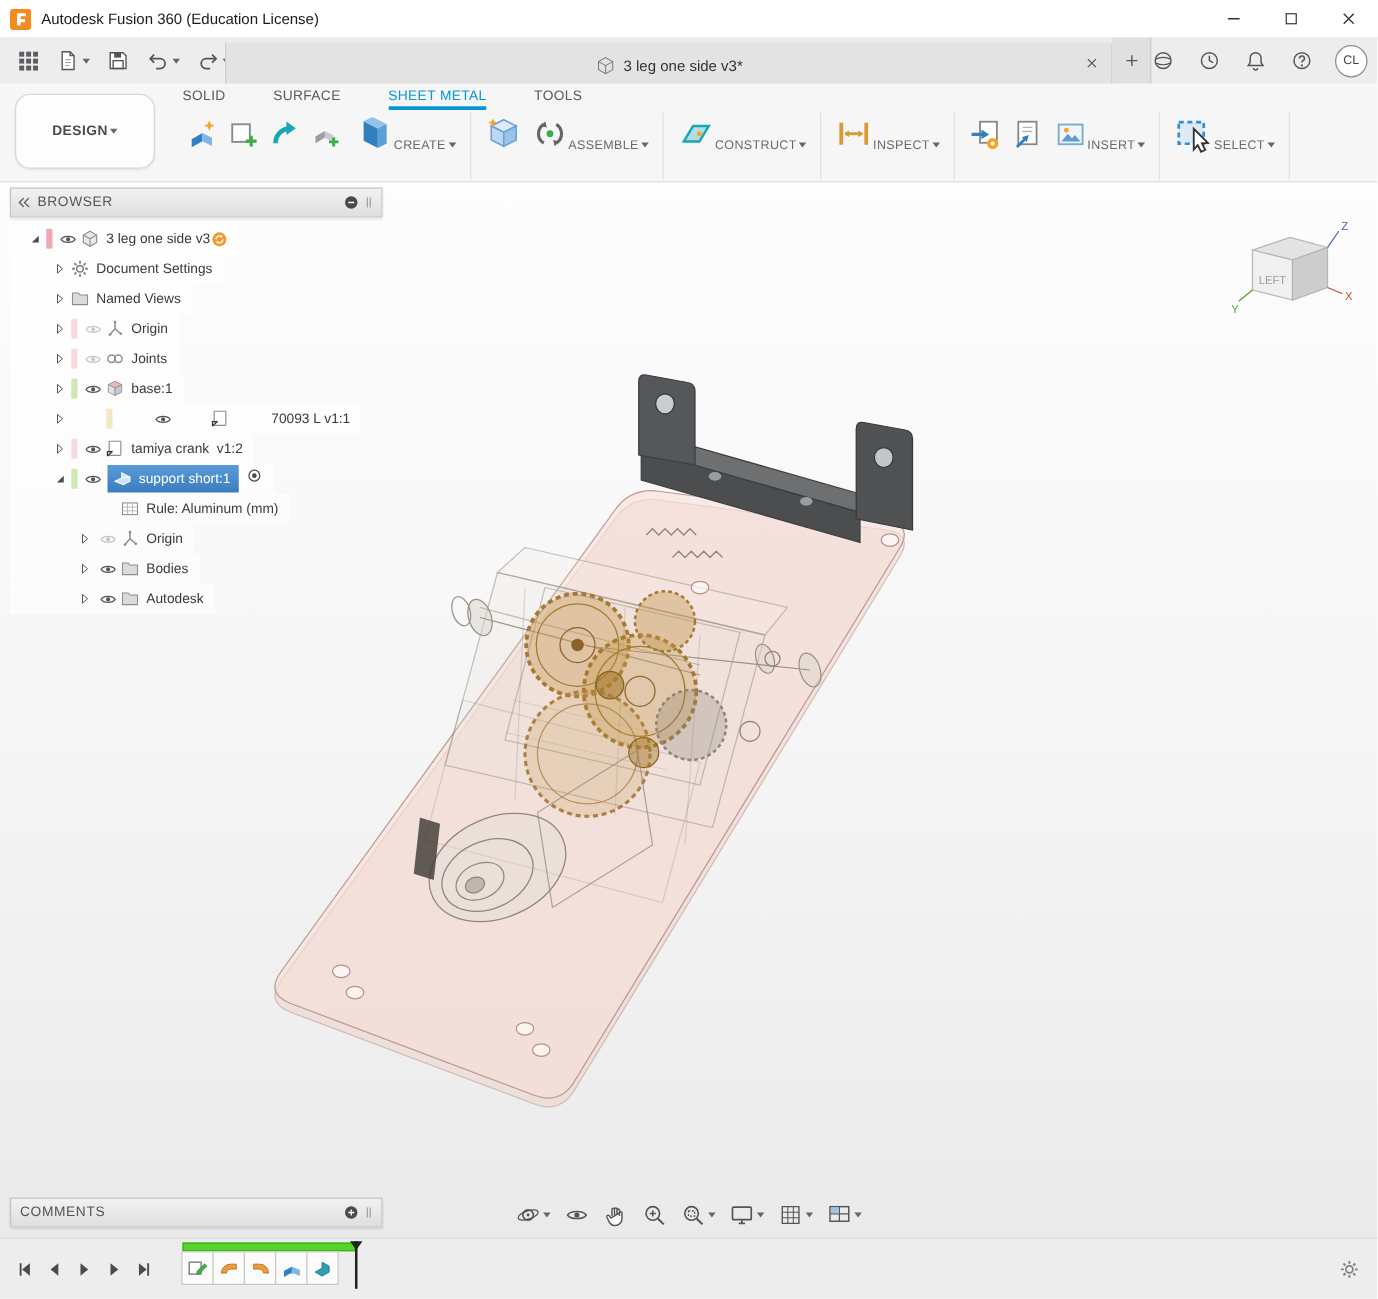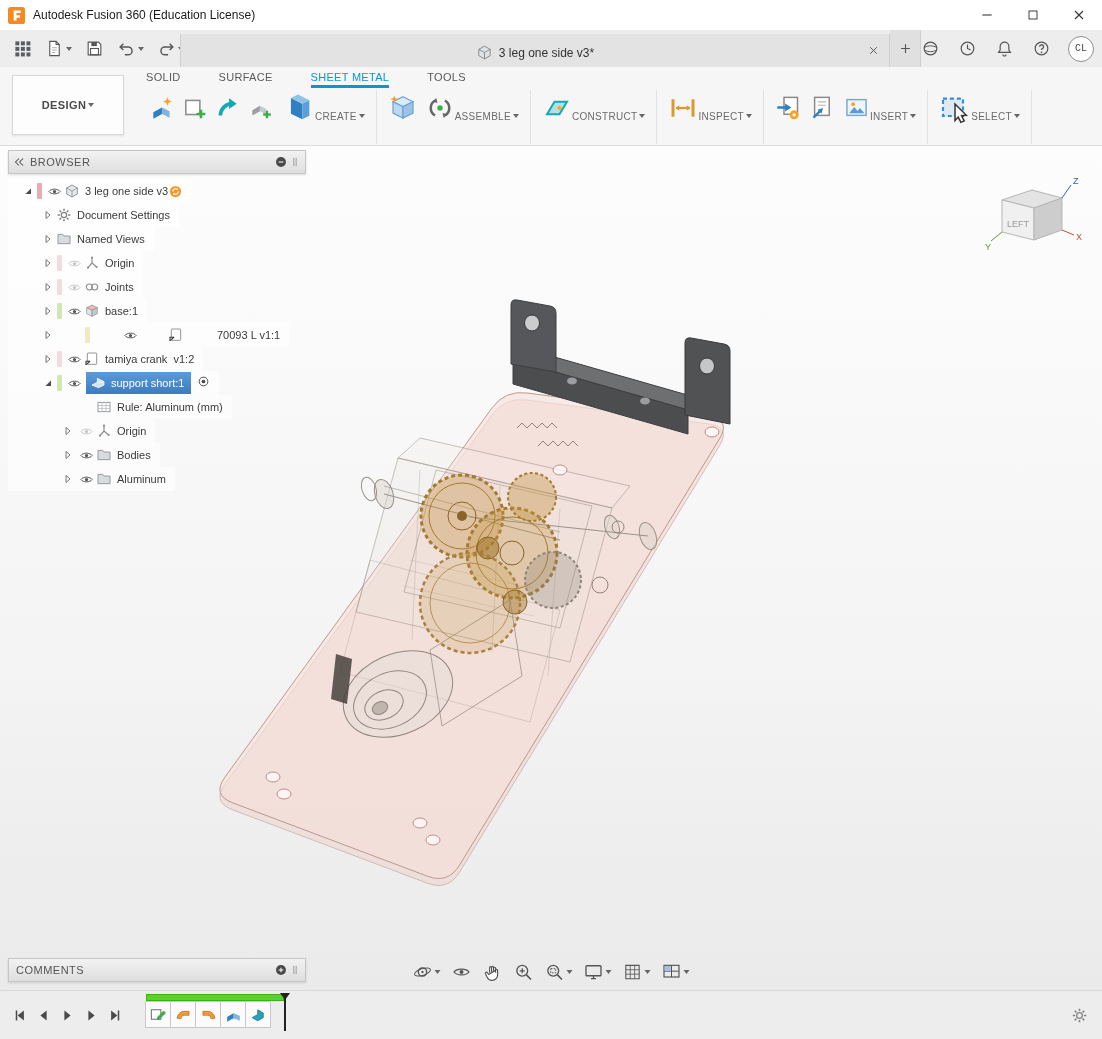--- a/index.html
+++ b/index.html
@@ -22,25 +22,25 @@
   .doc-tab{position:absolute;left:180px;top:4px;width:708px;height:37px;background:#e3e3e3;
            border-left:1px solid #cfcfcf;border-right:1px solid #cfcfcf;display:flex;
            align-items:center;justify-content:center;gap:6px;}
   .tab-label{font-size:12px;color:#333;}
   .tab-close{position:absolute;right:9px;top:10px;line-height:0;}
   .tab-plus{position:absolute;left:890px;top:0;width:30px;height:37px;background:#e0e0e0;
             border-right:1px solid #cfcfcf;display:flex;align-items:center;justify-content:center;}
   .appbar-right{position:absolute;right:8px;top:0;height:37px;display:flex;align-items:center;gap:6px;}
   .qa-icons{display:flex;align-items:center;gap:8px;}
   .avatar{width:24px;height:24px;border-radius:50%;border:1.5px solid #8d8d8d;background:#fff;
-          display:flex;align-items:center;justify-content:center;font-size:10px;color:#444;margin-left:6px;font-family:Liberation Mono, monospace;}
+          display:flex;align-items:center;justify-content:center;font-size:10px;color:#444;margin-left:6px;}
   
   .ribbon{position:absolute;top:67px;left:0;right:0;height:78px;background:#f6f6f6;border-bottom:1px solid #dcdcdc;}
   .workspace{position:absolute;left:12px;top:8px;width:110px;height:58px;background:#fdfdfd;
-             border:1px solid #d8d8d8;border-radius:0;box-shadow:0 1px 2px rgba(0,0,0,.08);
+             border:1px solid #d8d8d8;border-radius:12px;box-shadow:0 1px 2px rgba(0,0,0,.08);
              display:flex;align-items:center;justify-content:center;font-size:11px;font-weight:bold;
              color:#4a4a4a;letter-spacing:.4px;}
   #rtabs{position:absolute;left:146px;top:2px;height:19px;display:flex;gap:38px;align-items:flex-end;}
   .rtab{font-size:11px;color:#5a5a5a;letter-spacing:.3px;padding-bottom:2px;border-bottom:3px solid transparent;}
   .rtab.active{color:#0a96d4;border-color:#0a96d4;}
   #rgroups{position:absolute;left:138px;top:23px;height:54px;display:flex;align-items:stretch;}
   .rgroup{display:flex;flex-direction:row;justify-content:space-between;
           padding:1px 11px 3px;border-right:1px solid #e2e2e2;}
   .ricons{display:flex;align-items:center;gap:7px;height:37px;}
   .rlabel{font-size:10px;color:#6a6a6a;letter-spacing:.3px;display:flex;align-items:center;}
@@ -749,21 +749,21 @@
             <svg width="15" height="15" viewBox="0 0 24 24">
               <path d="M3 12c3.4-5 14.6-5 18 0-3.4 5-14.6 5-18 0z" fill="#fff" stroke="#555" stroke-width="1.6"></path>
               <circle cx="12" cy="12" r="2.6" fill="#555"></circle>
             </svg>
           </span>
           <span class="ic">
             <svg width="16" height="16" viewBox="0 0 24 24">
               <path d="M3 5h7l2 2.5h9V19H3z" fill="#d9dcdf" stroke="#8a8e92" stroke-width="1.3"></path>
             </svg>
           </span>
-          <span class="tlabel">Aluminum</span>
+          <span class="tlabel">Autodesk</span>
         </div>
       </div>
   </div>
 
   <svg class="viewcube" width="104" height="92" viewBox="0 0 104 92">
     <polygon points="18,28 48,18 78,26 50,36" fill="#e3e3e3" stroke="#b5b5b5"></polygon>
     <polygon points="18,28 50,36 50,68 18,60" fill="#f0f0f0" stroke="#b5b5b5"></polygon>
     <polygon points="50,36 78,26 78,58 50,68" fill="#cdcdcd" stroke="#b5b5b5"></polygon>
     <text x="34" y="55" font-size="9" fill="#9a9a9a" text-anchor="middle">LEFT</text>
     <line x1="78" y1="26" x2="87" y2="13" stroke="#3a62a8"></line>

